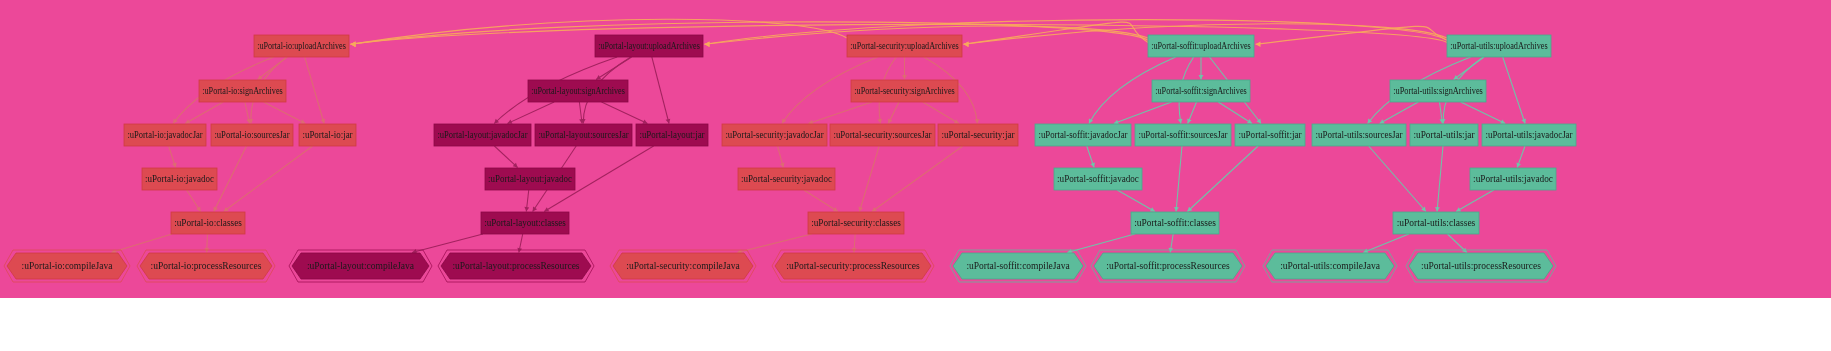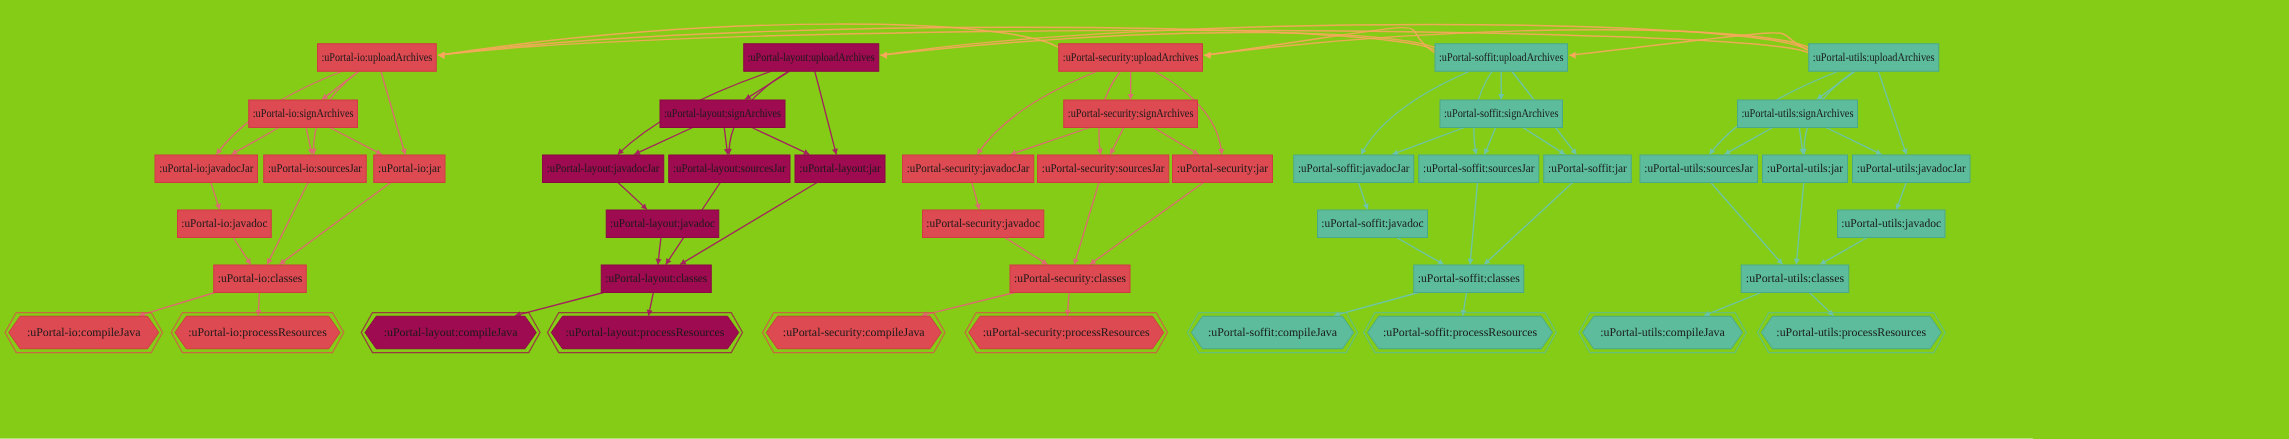--- a/index.html
+++ b/index.html
@@ -3,22 +3,22 @@
 <meta charset="utf-8">
 <style>
   html, body {
     margin: 0;
     padding: 0;
     background: #ffffff;
   }
   #canvas {
     position: relative;
     width: 1831px;
-    height: 351px;
-    background: #84cc16;
+    height: 298px;
+    background: #ec4899;
     overflow: hidden;
     font-family: "Liberation Serif", "DejaVu Serif", serif;
   }
   svg#graph {
     position: absolute;
     left: 0;
     top: 0;
     width: 1831px;
     height: 351px;
   }

